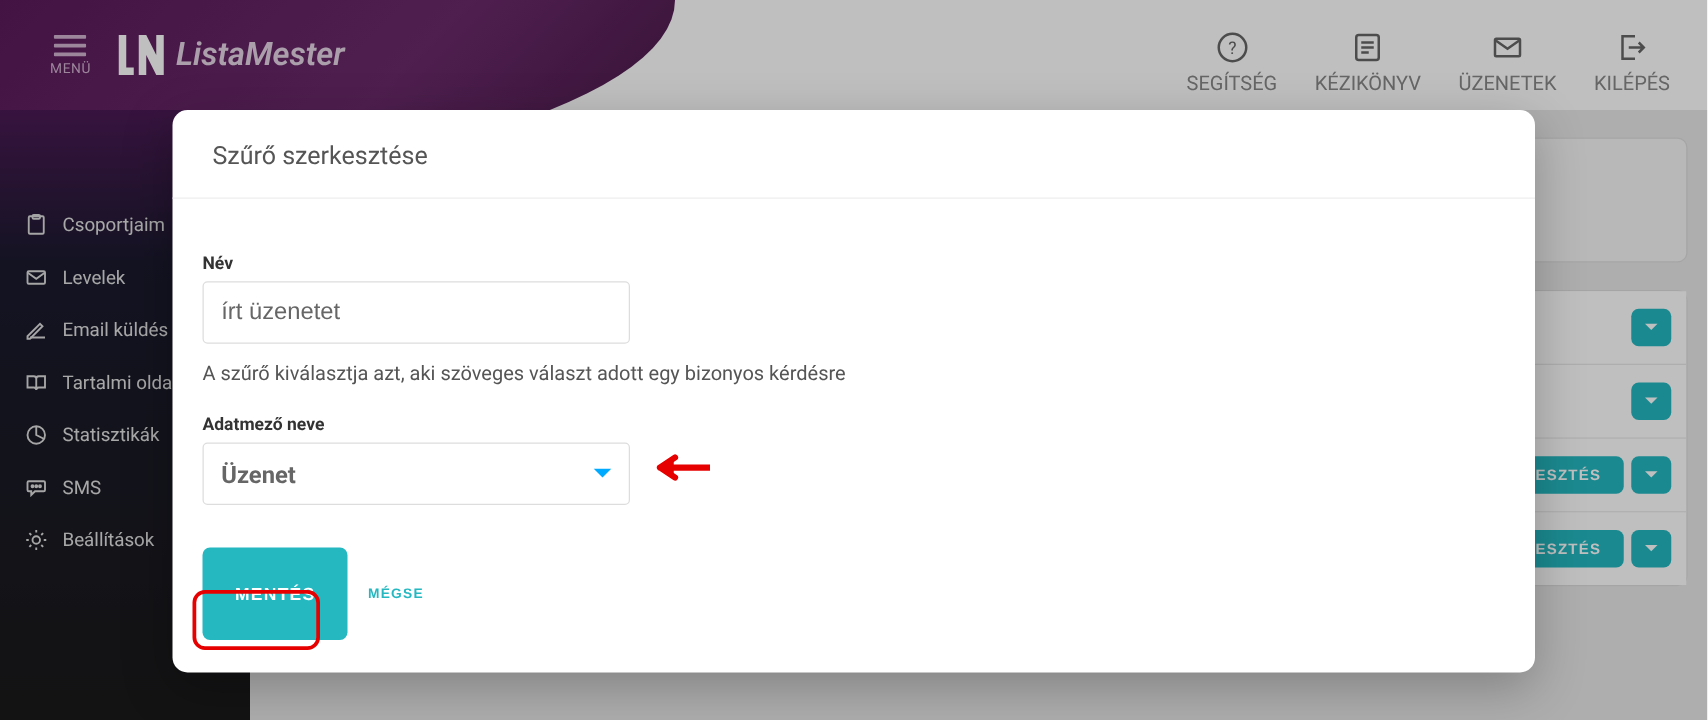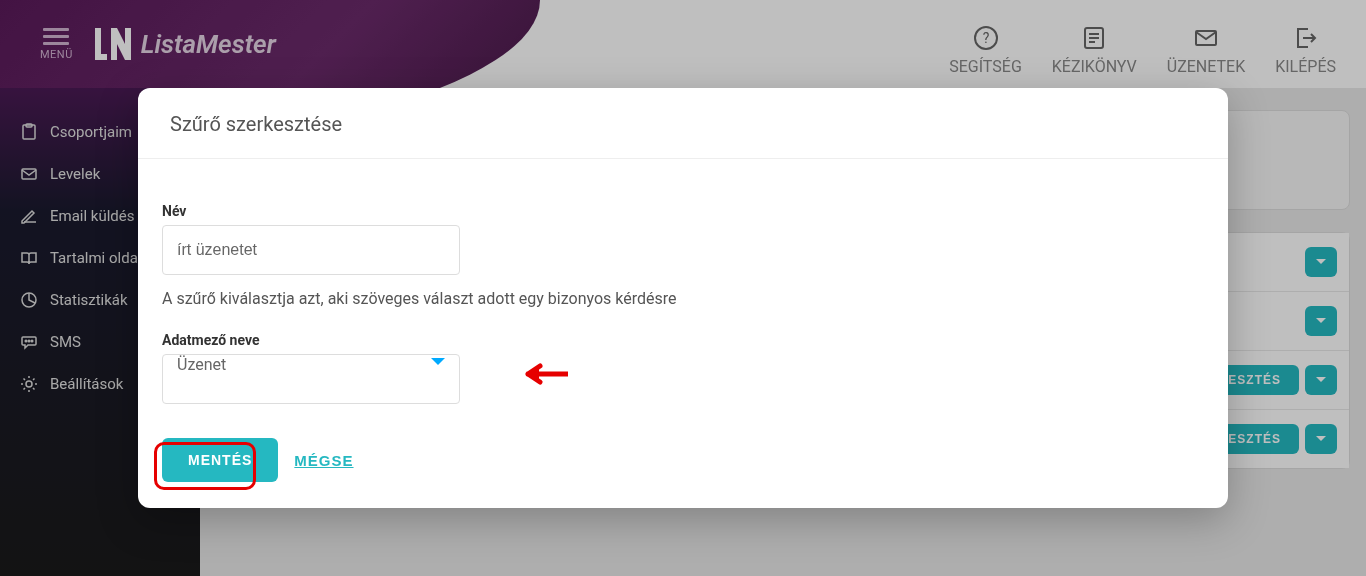--- a/index.html
+++ b/index.html
@@ -59,21 +59,21 @@
       position: absolute; right: 0; top: 72px; bottom: 0; width: 15px;
       background: #f1f1f1;
     }
     .sidebar {
       position: absolute;
       left: 0;
       top: 88px;
       width: 200px;
       bottom: 0;
       background: linear-gradient(180deg, #4a1a54 0%, #1a1a2e 25%, #1a1a1a 100%);
-      padding-top: 23px;
+      padding-top: 71px;
       z-index: 3;
     }
     .sidebar-item {
       display: flex;
       align-items: center;
       gap: 12px;
       padding: 12px 20px;
       color: #e0e0e0;
       cursor: pointer;
       font-size: 15px;
@@ -173,62 +173,63 @@
     .form-group { margin-bottom: 14px; }
     .form-label {
       display: block;
       font-size: 14px;
       font-weight: 700;
       color: #333;
       margin-bottom: 6px;
       margin-top: 24px;
     }
     .form-input, .form-select {
-      width: 298px;
+      width: 342px;
       height: 50px;
       padding: 0 14px;
       border: 1px solid #ddd;
       border-radius: 4px;
-      font-size: 16px;
+      font-size: 19px;
       color: #666;
       background: #fff;
     }
     .form-select {
       position: relative;
       display: flex;
-      cursor: pointer;
+      align-items: center;
+      cursor: pointer;
+      font-weight: bold;
     }
     .form-select::after {
       content: "";
       position: absolute;
       right: 14px;
       border: 7px solid transparent;
       border-top-color: #00aaff;
       transform: translateY(3px);
     }
     .help-text { font-size: 16px; color: #555; margin: 14px 0 20px; }
     .modal-footer { display: flex; align-items: center; gap: 16px; padding: 0 24px 26px; }
     .btn-primary {
       background: #25b8c1;
       color: #fff;
       border: none;
-      padding: 14px 26px;
+      padding: 29px 26px;
       border-radius: 6px;
       font-size: 14px;
       font-weight: 700;
       letter-spacing: 1px;
       cursor: pointer;
     }
     .btn-secondary {
       background: transparent;
       color: #25b8c1;
       border: none;
-      font-size: 15px;
+      font-size: 11px;
       font-weight: 700;
-      text-decoration: underline;
       letter-spacing: 1px;
       cursor: pointer;
     }
     .red-highlight {
       position: absolute;
       border: 3px solid #e60000;
       border-radius: 10px;
       pointer-events: none;
       z-index: 30;
     }

